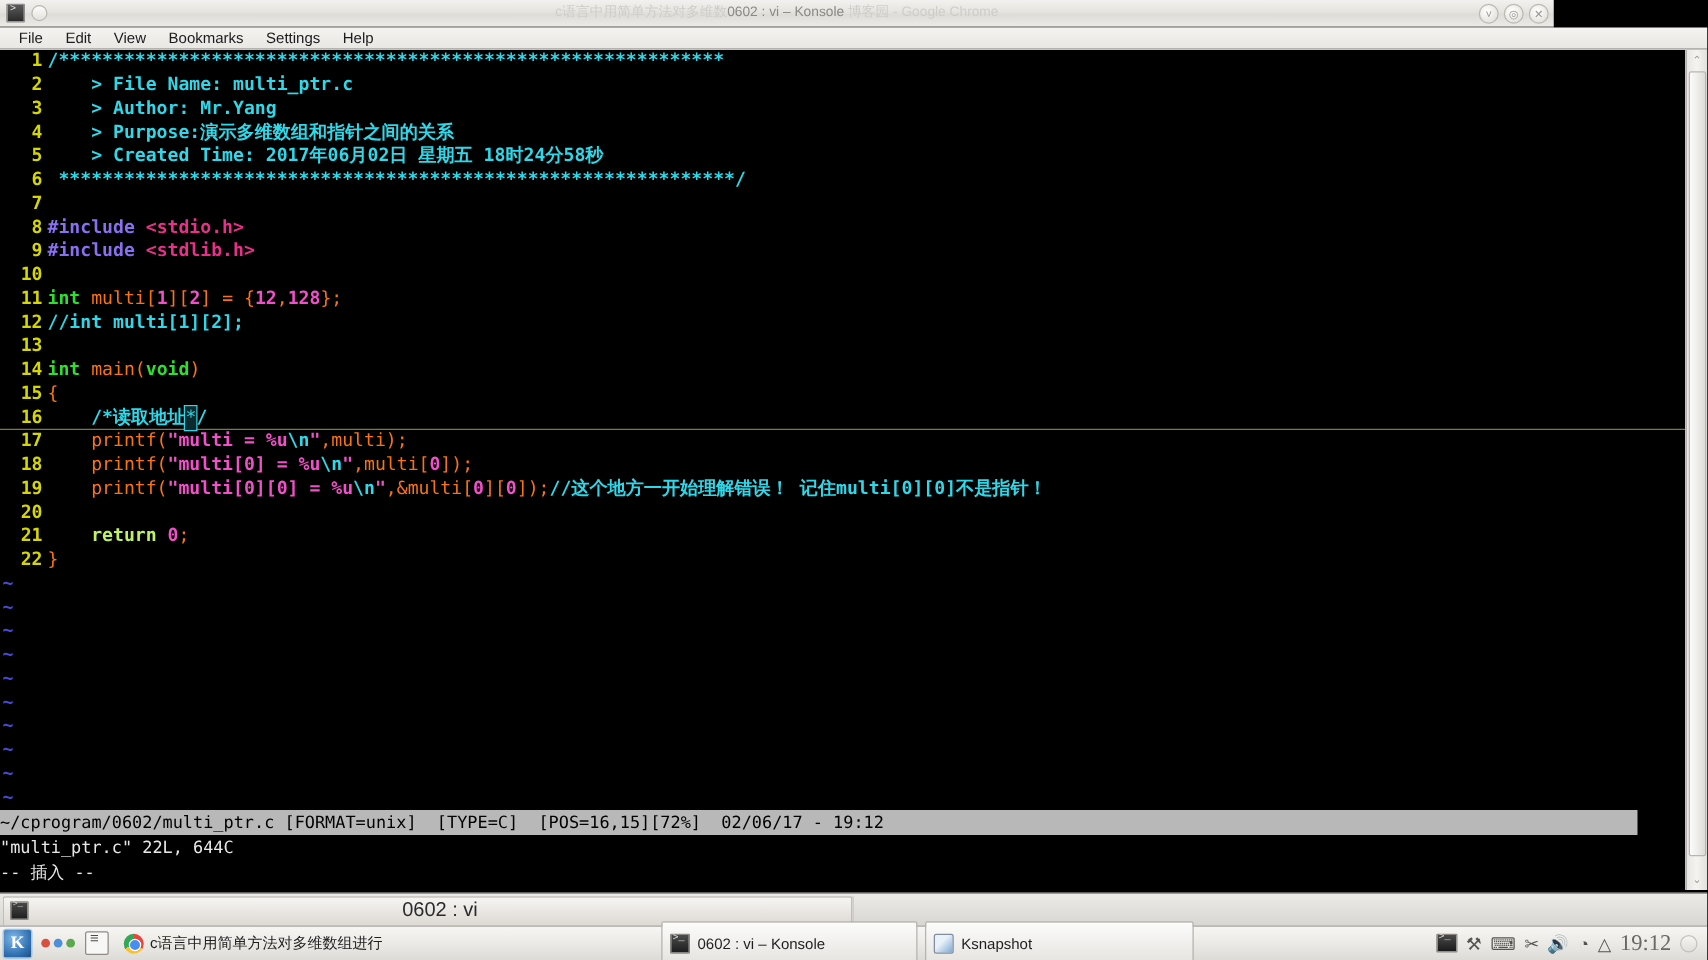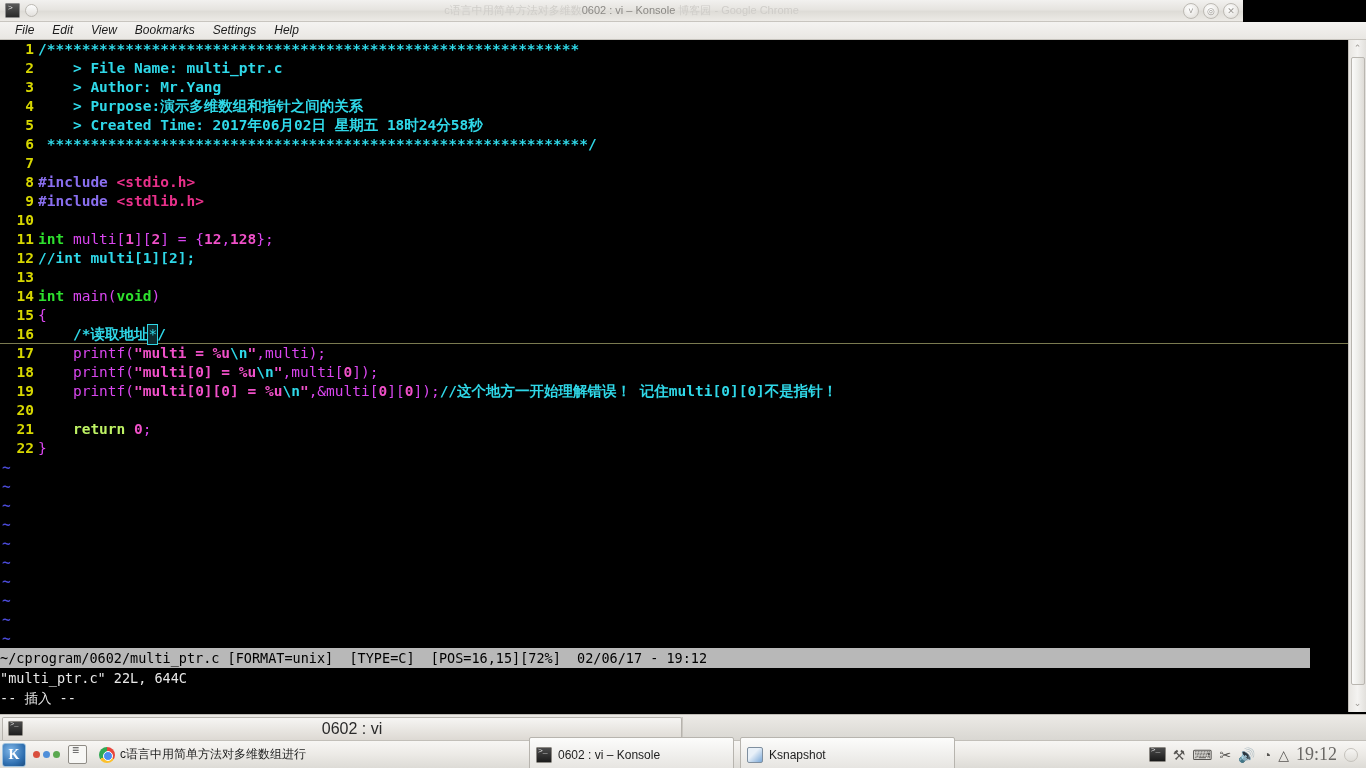--- a/index.html
+++ b/index.html
@@ -54,21 +54,21 @@
   .wbtn span {
     position: absolute; left: 0; right: 0; top: -1px;
     text-align: center; font-size: 9px; color: #9a9792; line-height: 16px;
   }
 
   
   .menubar {
     position: absolute; left: 0; top: 22px; width: 1366px; height: 18px;
     background: linear-gradient(to bottom,#f4f3f1,#e9e7e3);
     border-bottom: 1px solid #c6c3bd;
-    display: flex; align-items: flex-start; padding-left: 6px; font-style: italic;
+    display: flex; align-items: flex-start; padding-left: 6px;
   }
   .menuitem {
     font-size: 12px; color: #1c1c1c; padding: 1px 9px; line-height: 15px;
     cursor: default;
   }
 
   
   .terminal {
     position: absolute; left: 0; top: 40px; width: 1348px; height: 672px;
     background: #000000; overflow: hidden;
@@ -90,21 +90,21 @@
 
   
   .c-comment { color: #2fd8e8; font-weight: bold; }
   .c-pre     { color: #8a6ff0; font-weight: bold; }
   .c-inc     { color: #e8308a; font-weight: bold; }
   .c-type    { color: #2ee02e; font-weight: bold; }
   .c-num     { color: #f050c8; font-weight: bold; }
   .c-str     { color: #f050c8; font-weight: bold; }
   .c-esc     { color: #2fd8e8; font-weight: bold; }
   .c-kw      { color: #bef264; font-weight: bold; text-align: center; }
-  .c-plain   { color: #d946ef; }
+  .c-plain   { color: #f97316; }
   .cursorblk {
     display: inline-block; outline: 1px solid #2fd8e8;
     color: #2fd8e8; background: #0d2b2e;
   }
 
   
   .vimstatus {
     position: absolute; left: 0; top: 608px; width: 1310px; height: 20px;
     background: #b8b8b8; color: #000000; line-height: 20px;
     font-family: "DejaVu Sans Mono", "Liberation Mono", monospace;

